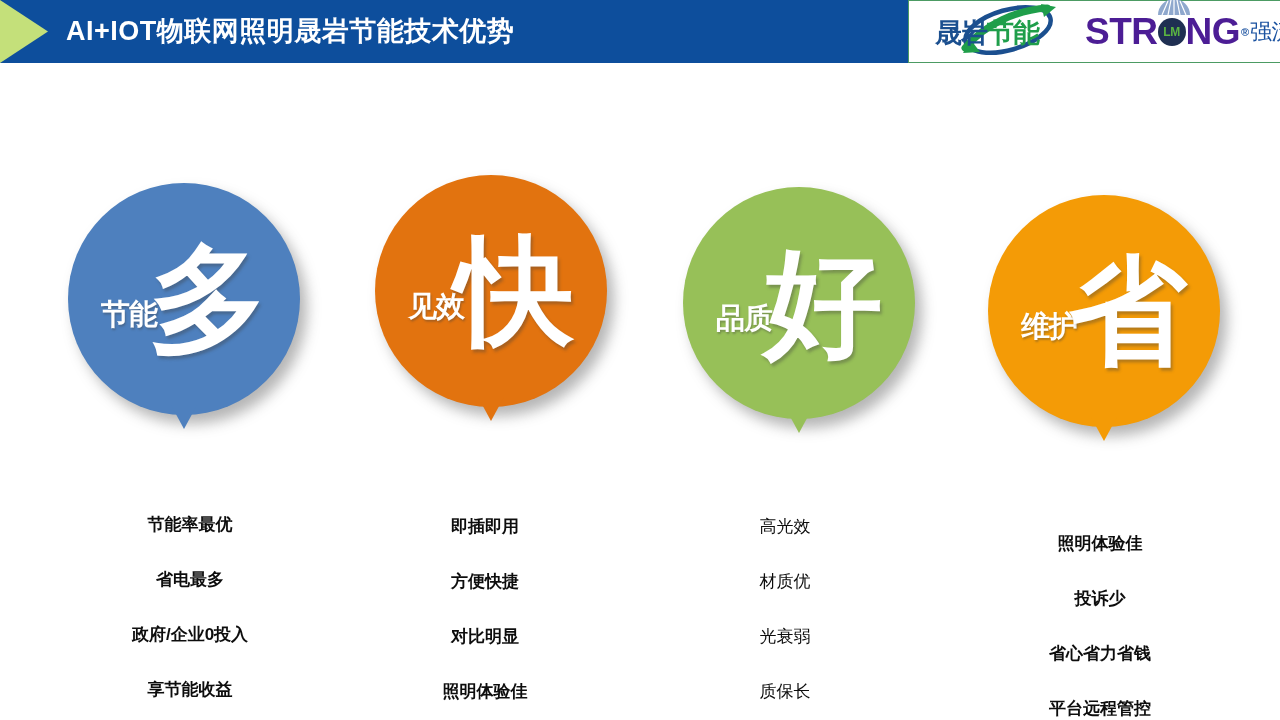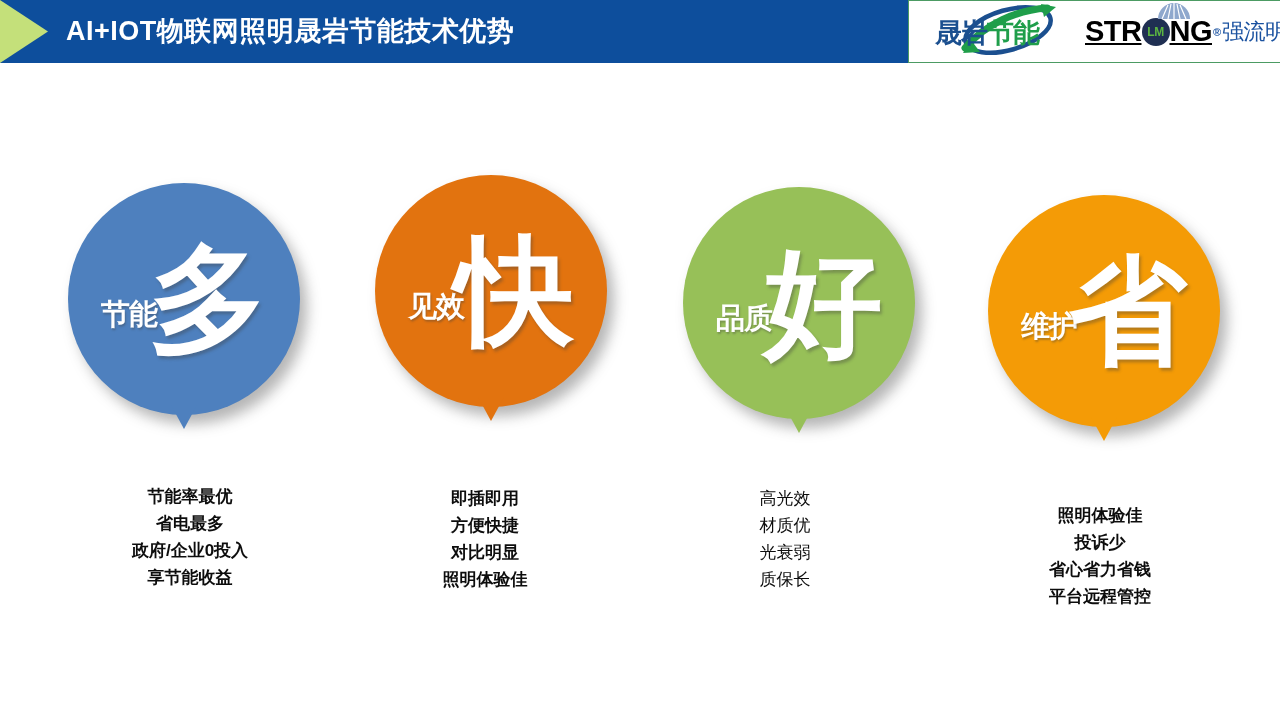--- a/index.html
+++ b/index.html
@@ -101,26 +101,25 @@
     display: flex;
     align-items: center;
     flex: none;
   }
   .strong-wrap {
     position: relative;
     display: flex;
     align-items: center;
   }
   .strong-text {
-    font-size: 29px;
-    font-weight: bold;
-    color: #000000;
+    font-size: 37px;
+    font-weight: bold;
+    color: #4c1d95;
     letter-spacing: -0.5px;
     font-family: "Liberation Sans", "DejaVu Sans", sans-serif;
-    text-decoration: underline;
   }
   .strong-o {
     position: relative;
     width: 28px;
     height: 28px;
     margin: 0 0px;
     display: inline-block;
   }
   .strong-o .ring {
     position: absolute;
@@ -250,21 +249,21 @@
     color: #0d0d0d;
     font-size: 17px;
     font-weight: bold;
     line-height: 27px;
     white-space: nowrap;
   }
   .c1 { left: 100px; top: 13px; width: 180px; }
   .c2 { left: 395px; top: 15px; width: 180px; }
   .c3 { left: 700px; top: 15px; width: 170px; font-weight: normal; }
   .c4 { left: 1000px; top: 32px; width: 200px; }
-  .caption-col div { display: block; }
+  .caption-col div { display: block; margin-top: 28px; }
 </style>
 </head>
 <body>
 
 <div class="header">
   <div class="header-bar"></div>
   <div class="header-chevron"></div>
   <div class="header-title">AI+IOT物联网照明晟岩节能技术优势</div>
 
   <div class="logo-panel">

